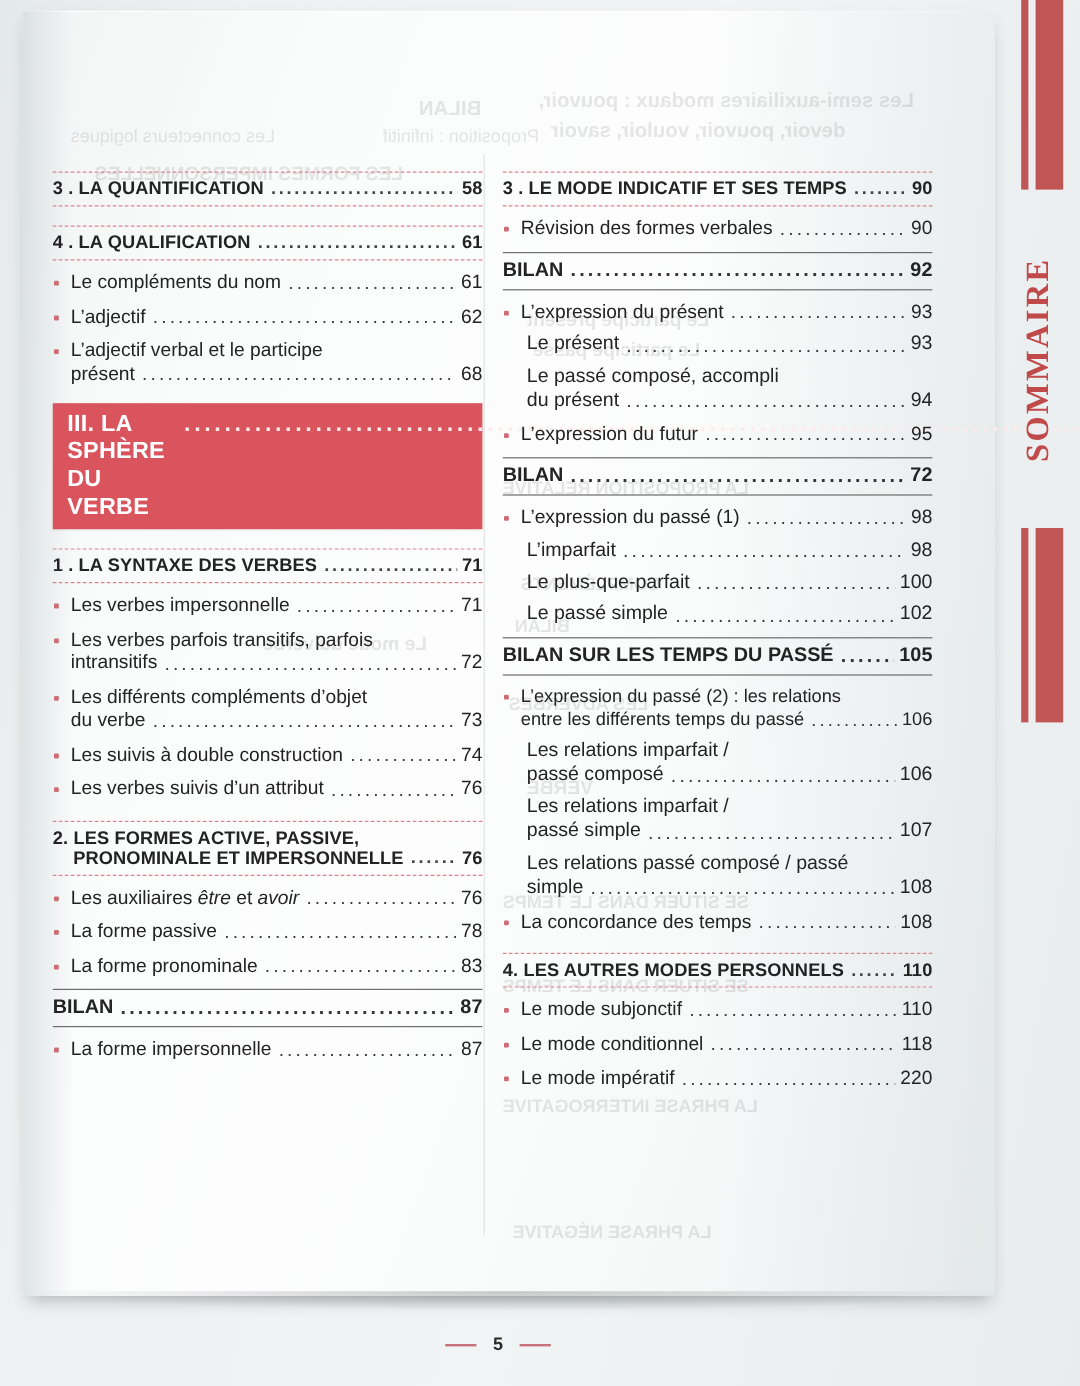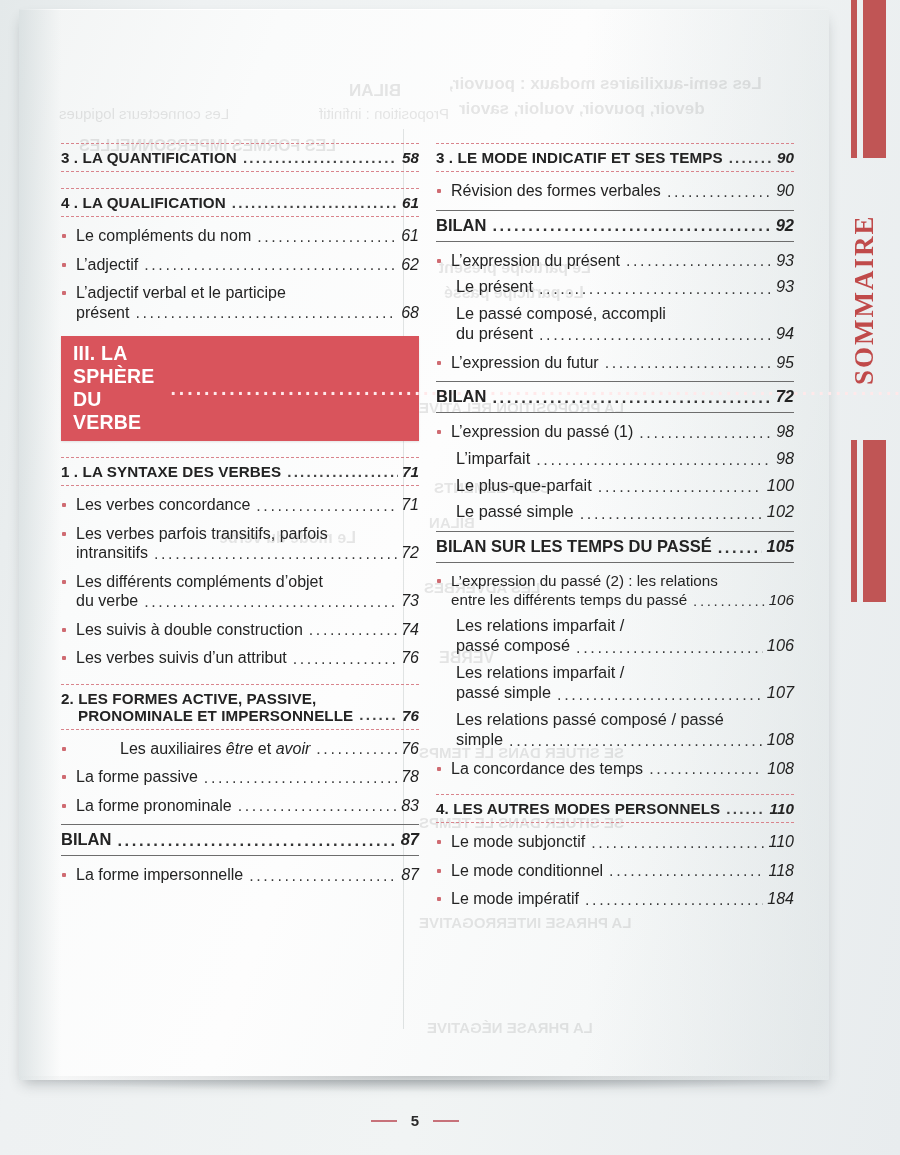--- a/index.html
+++ b/index.html
@@ -71,21 +71,21 @@
     letter-spacing:2px;
     writing-mode:vertical-rl;
     transform: rotate(180deg);
     transform-origin:center;
     height:240px;
     line-height:71px;
   }
 
   
   .cols{
-    position:absolute; left:17px; top:0; width:810px; height:1045px;
+    position:absolute; left:0; top:0; width:810px; height:1045px;
   }
   .col{
     position:absolute; top:118px; width:358px;
   }
   .col-left{ left:25px; }
   .col-right{ left:400px; }
 
   .divider{
     position:absolute; left:384px; top:120px;
     width:1px; height:900px;
@@ -104,32 +104,32 @@
     overflow:hidden;
     white-space:nowrap;
     color:#3a3a3a;
     letter-spacing:2.6px;
     text-align:left;
     margin:0 4px 0 6px;
     line-height:1;
     position:relative;
     top:-1px;
   }
-  .row .pg{ white-space:nowrap;font-style:italic; }
+  .row .pg{ white-space:nowrap; }
 
   
   .chapbar{
     background:#d9545c;
     color:#ffffff;
     font-weight:bold;
     font-size:19.5px;
     padding:6px 12px 7px 12px;
     margin:14px 0 0 0;
     letter-spacing:.2px;
-    display:flex; align-items:center;
+    display:flex; align-items:flex-start;
     box-shadow:0 1px 2px rgba(0,0,0,.10);
     gap:16px;
   }
   .chapbar .lead{ color:#ffe9ea; letter-spacing:3px; font-weight:bold; }
   .chapbar .pg{ font-size:19px; }
 
   
   .sect{
     margin:16px 0 4px 0;
     padding:5px 0 5px 0;
@@ -188,21 +188,21 @@
   .item.sm:before{ top:7px; }
 
   
   .footer{
     position:absolute; left:0; top:1112px; width:830px;
     display:flex; align-items:center; justify-content:center; gap:14px;
   }
   .foot-dash{ width:26px; height:2px; background:#c7727a; }
   .foot-num{ font-size:15px; color:#2b2b2b; font-weight:bold;}
 
-  .nowrap{white-space:nowrap;margin-left:44px;}
+  .nowrap{white-space:nowrap;}
 </style>
 </head>
 <body>
 
 <div id="root">
 
   <div class="sheet">
     <div class="sheet-shade"></div>
 
     <div class="ghost-layer" id="ghost-layer">
@@ -273,21 +273,21 @@
           </div>
           <div class="sect">
             <div class="row">
               <span class="txt">1 . LA SYNTAXE DES VERBES</span>
               <span class="lead ">..........................................................................................</span>
               <span class="pg">71</span>
             </div>
           </div>
           <div class="item">
             <div class="row">
-              <span class="txt">Les verbes concordance</span>
+              <span class="txt">Les verbes impersonnelle</span>
               <span class="lead ">..........................................................................................</span>
               <span class="pg">71</span>
             </div>
           </div>
           <div class="item">
             <span class="wrap">Les verbes parfois transitifs, parfois</span>
             <div class="row">
               <span class="txt">intransitifs</span>
               <span class="lead ">..........................................................................................</span>
               <span class="pg">72</span>
@@ -499,21 +499,21 @@
             <div class="row">
               <span class="txt">Le mode conditionnel</span>
               <span class="lead ">..........................................................................................</span>
               <span class="pg">118</span>
             </div>
           </div>
           <div class="item">
             <div class="row">
               <span class="txt">Le mode impératif</span>
               <span class="lead ">..........................................................................................</span>
-              <span class="pg">184</span>
+              <span class="pg">220</span>
             </div>
           </div>
         </div>
     </div>
   </div>
 
   <div class="footer">
     <span class="foot-dash"></span>
     <span class="foot-num">5</span>
     <span class="foot-dash"></span>

